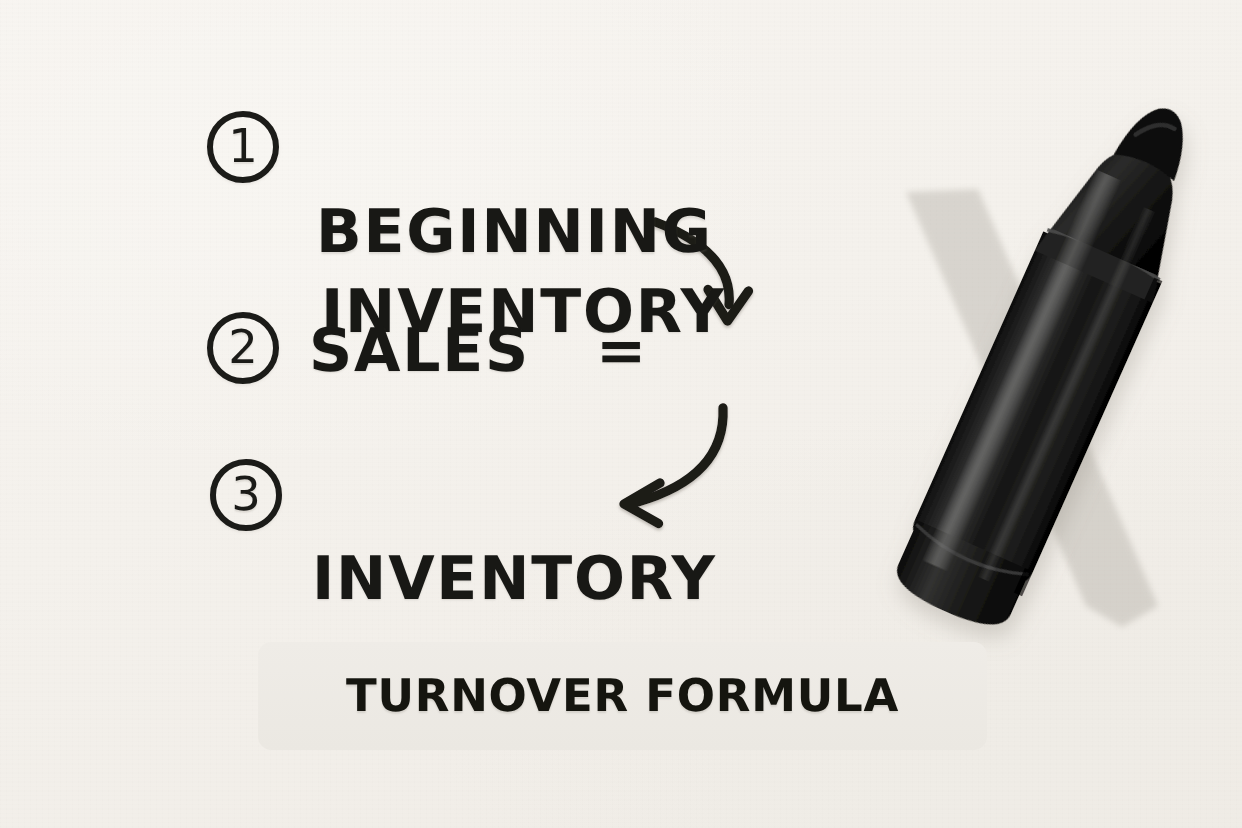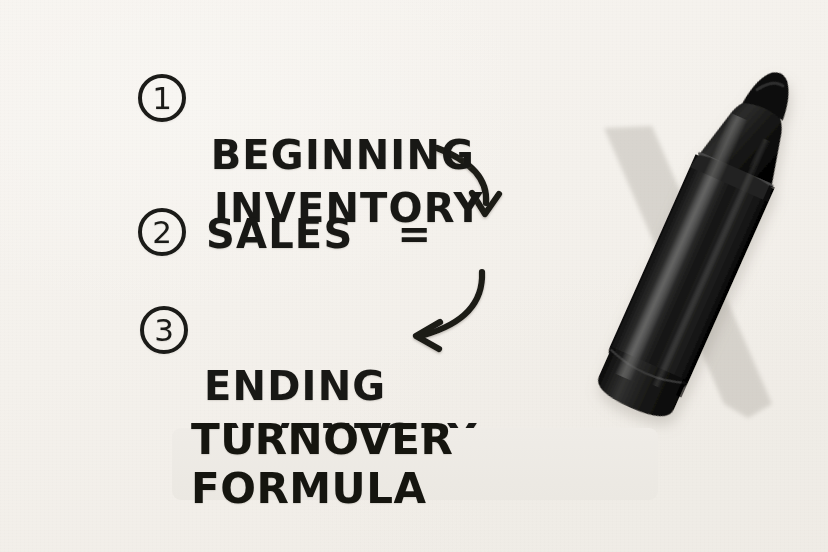--- a/index.html
+++ b/index.html
@@ -122,25 +122,24 @@
     height: 72px;
     border-radius: 9px;
     background: linear-gradient(180deg, #efece7 0%, #ebe8e2 100%);
     display: flex;
     align-items: center;
     justify-content: center;
   }
   .banner-text {
     font-family: "DejaVu Sans", sans-serif;
     font-weight: 700;
-    font-size: 42px;
+    font-size: 30px;
     letter-spacing: .5px;
     color: #15150f;
     text-shadow: 0 1px 1.2px rgba(120,115,105,.2);
-    margin-left: 19px;
   }
 
   
   .marker-wrap {
     position: absolute;
     left: 0; top: 0;
     width: 828px;
     height: 552px;
     pointer-events: none;
   }
@@ -267,21 +266,20 @@
       <div class="circle-num">2</div>
       <div class="step-text">
         <span>SALES</span>
         <span class="eq-sign">=</span>
       </div>
     </div>
 
     <div class="step step-3">
       <div class="circle-num">3</div>
       <div class="step-text">
-        <span>ENDING</span>
         <span class="line2">INVENTORY</span>
       </div>
     </div>
 
   </div>
 
   <div class="banner">
     <span class="banner-text">TURNOVER FORMULA</span>
   </div>
 

